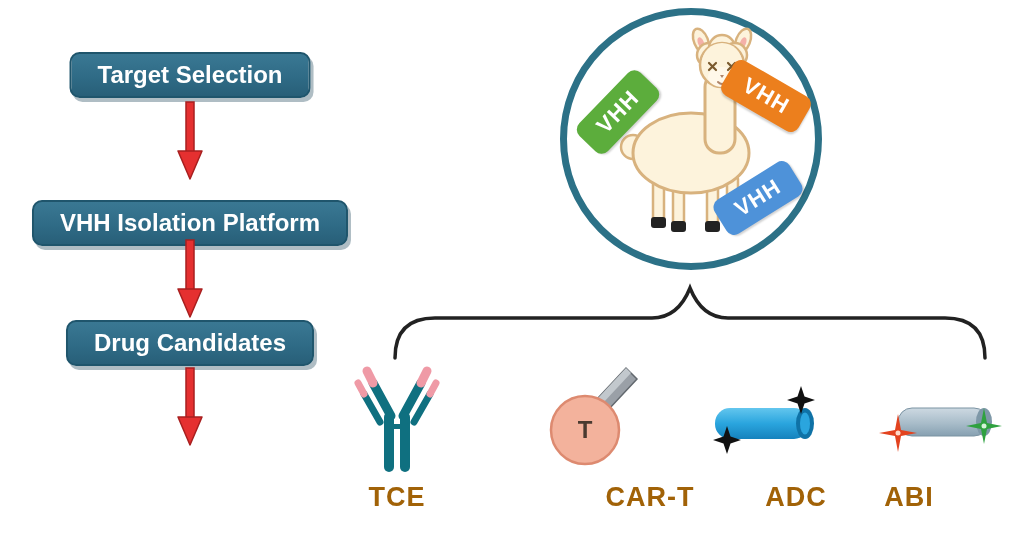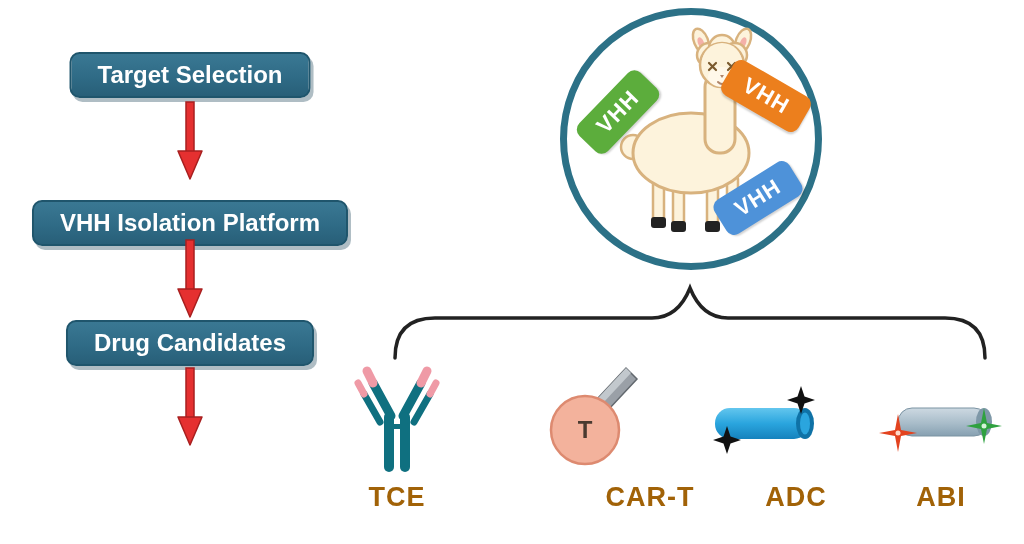--- a/index.html
+++ b/index.html
@@ -36,21 +36,21 @@
   
   .brace{position:absolute;left:380px;top:272px;}
 
   
   .app-icon{position:absolute;}
   .app-label{
     position:absolute;top:482px;transform:translateX(-50%);
     color:#a16207;font-weight:bold;font-size:27px;letter-spacing:1px;
     white-space:nowrap;
   }
-  .lbl-tce{left:397px;} .lbl-cart{left:609px;margin-left:41px;} .lbl-adc{left:796px;} .lbl-abi{left:941px;}
+  .lbl-tce{left:397px;} .lbl-cart{left:609px;margin-left:41px;} .lbl-adc{left:796px;} .lbl-abi{left:909px;}
 </style>
 </head>
 <body>
 
 <div id="page">
 
   <div class="step-box" style="top:52px;">Target Selection</div>
 
   <svg class="flow-arrow" style="top:100px;" width="34" height="82" viewBox="0 0 34 82">
     <rect x="13" y="2" width="8" height="50" fill="#e53030" stroke="#a81f1f" stroke-width="1.5"></rect>

